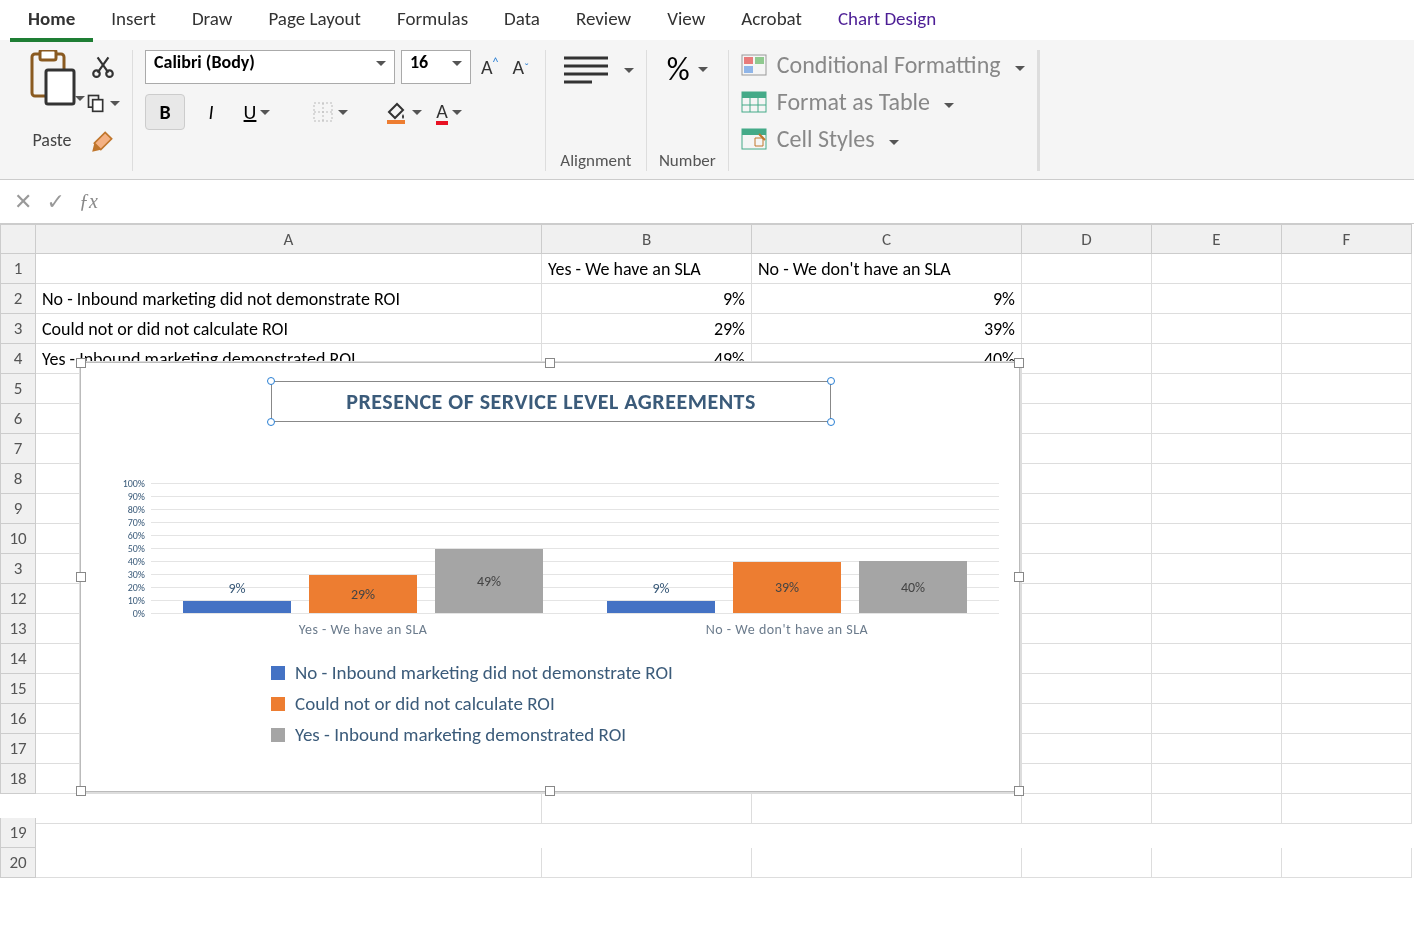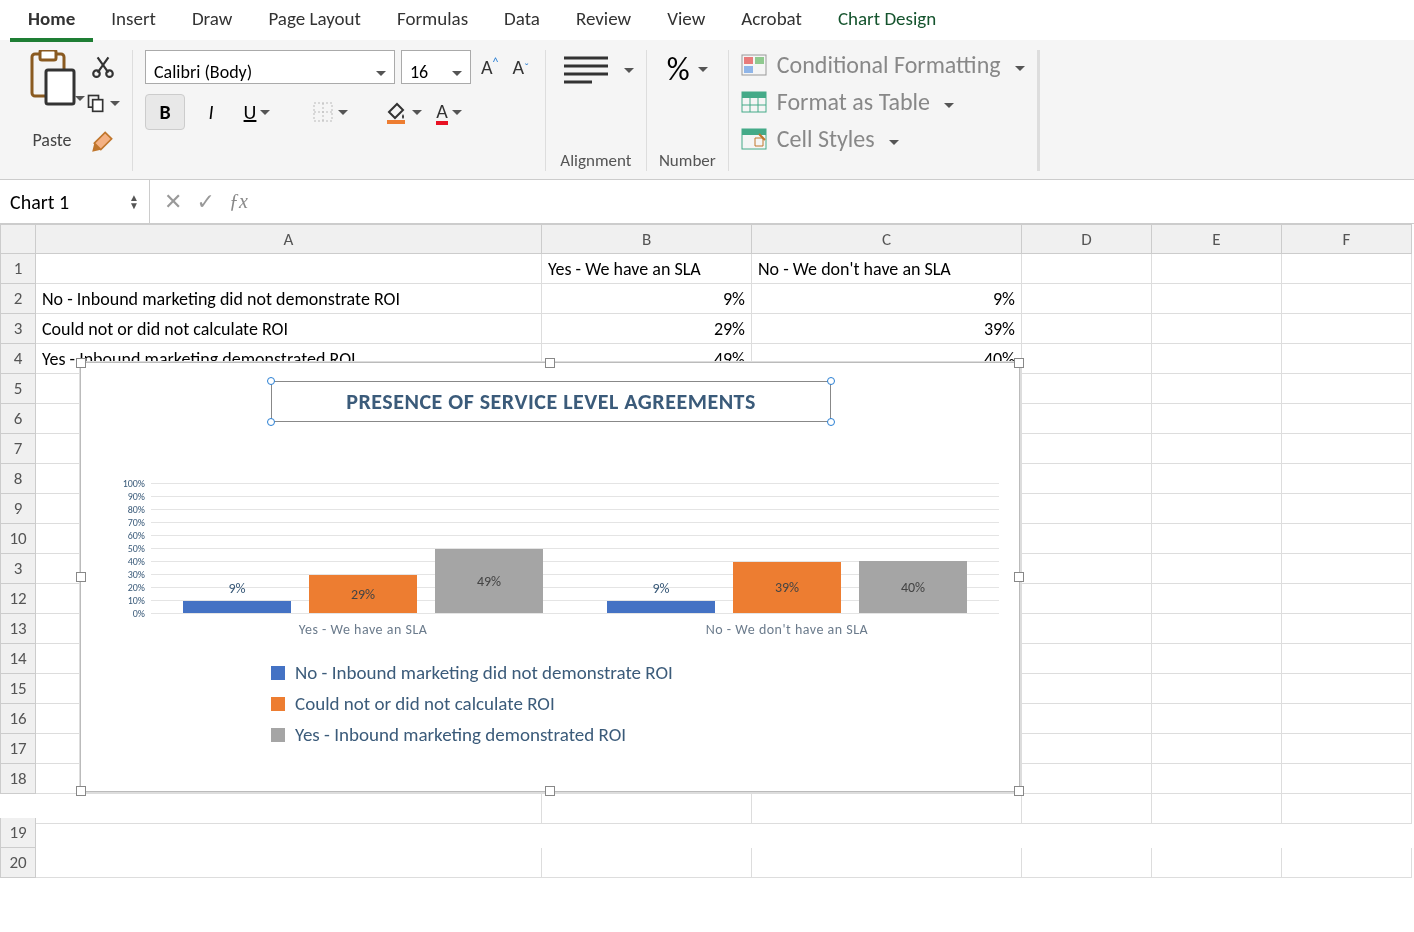--- a/index.html
+++ b/index.html
@@ -25,21 +25,21 @@
     padding: 8px 18px;
     font-size: 19px;
     color: #333;
     cursor: pointer;
     border-bottom: 4px solid transparent;
   }
   .ribbon-tab.active {
     font-weight: 700;
     border-bottom: 4px solid #1e7e34;
   }
-  .ribbon-tab.chart-design { color: #14532d; }
+  .ribbon-tab.chart-design { color: #4c1d95; }
 
   
   .ribbon {
     background: #f5f5f5;
     border-bottom: 1px solid #ccc;
     padding: 10px 14px 8px;
     display: flex;
     align-items: stretch;
     gap: 0;
     height: 140px;
@@ -60,22 +60,22 @@
     gap: 2px;
   }
   .paste-icon-svg { width: 52px; height: 56px; }
   .paste-label { font-size: 18px; color: #444; margin-top: 2px;}
   .mini-col { display:flex; flex-direction:column; gap:8px; margin-left:8px; align-items:center;}
   .mini-btn { width:34px; height:30px; display:flex; align-items:center; justify-content:center; }
   .dd-caret::after{content:"";display:inline-block;margin-left:4px;border:5px solid transparent;border-top-color:#555;transform:translateY(3px);}
 
   
   .font-name-box, .font-size-box {
-    background:#fff;border:1px solid #aaa;height:34px;display:flex;align-items:flex-end;
-    padding:0 8px;font-size:18px;
+    background:#fff;border:1px solid #aaa;height:34px;display:flex;align-items:flex-start;
+    padding:0 8px;font-size:18px;font-weight:bold;
   }
   .font-name-box{width:250px;justify-content:space-between;}
   .font-size-box{width:70px;justify-content:space-between;}
   .biu-row{display:flex;gap:6px;margin-top:10px;align-items:center;}
   .biu-row .btn{width:40px;height:36px;display:flex;align-items:center;justify-content:center;font-size:20px;}
   .btn-b{background:#e8e8e8;border:1px solid #ccc;border-radius:4px;font-weight:700;}
   .incdec{font-size:20px;color:#333;padding:0 4px;}
   .seg{width:1px;background:#ddd;margin:0 10px;}
   .group-label{font-size:17px;color:#555;margin-top:auto;text-align:center;}
 
@@ -295,27 +295,20 @@
           <path d="M18 6 L24 12" stroke="#c0762c" stroke-width="2"></path>
         </svg>
       <span>Cell Styles</span>
         <span class="dd-caret"></span>
     </div>
   </div>
   <div style="width:2px;background:#ddd;"></div>
 </div>
 
 <div class="formula-bar">
-  <div class="name-box">
-    <span>Chart 1</span>
-    <span class="spin">
-        <span>▲</span>
-        <span>▼</span>
-      </span>
-  </div>
   <div class="fx-controls">
     <span style="font-size:22px;">✕</span>
     <span style="font-size:22px;">✓</span>
     <span class="fx-label">ƒx</span>
   </div>
   <div class="formula-input"></div>
 </div>
 
 <div class="sheet">
   <div class="col-headers">

